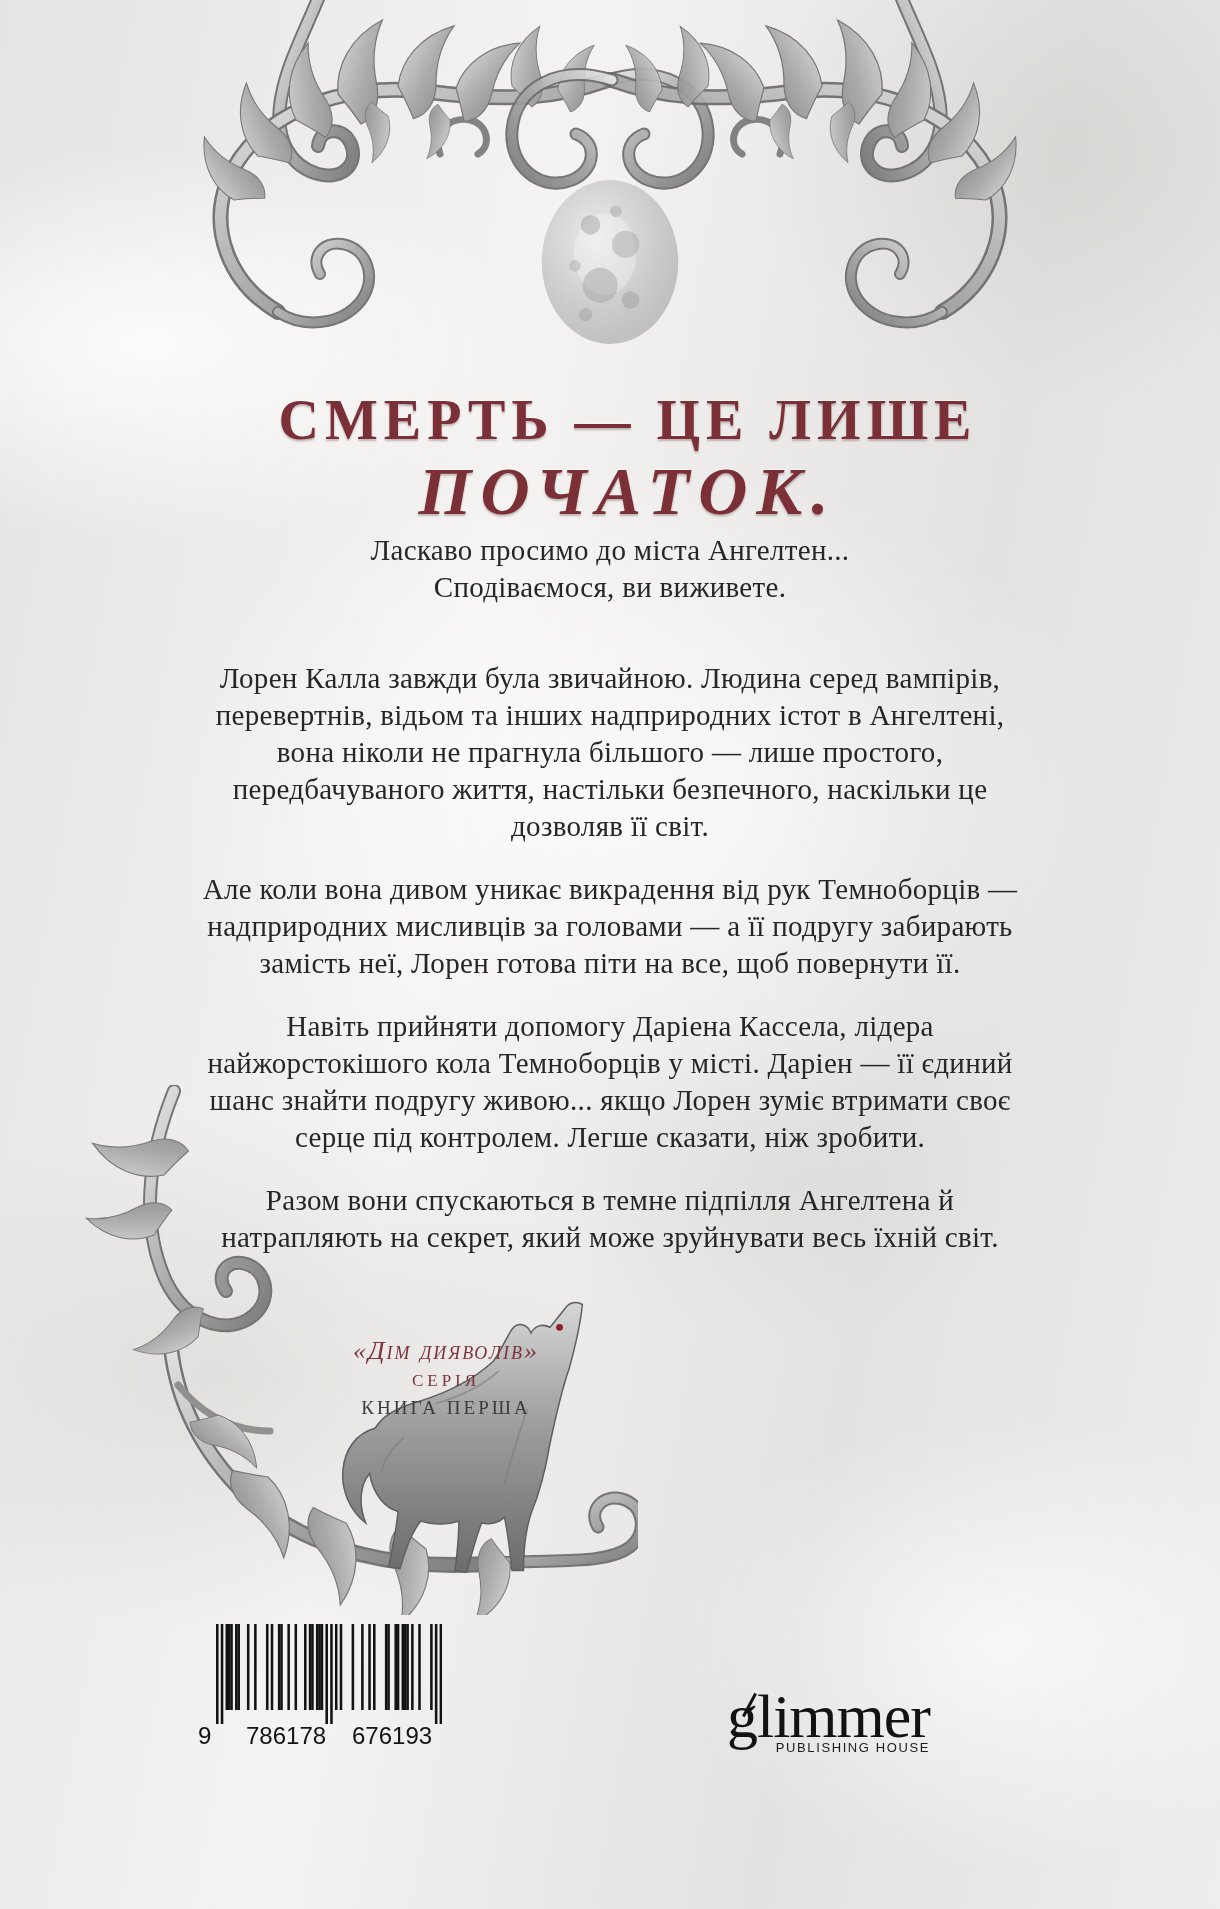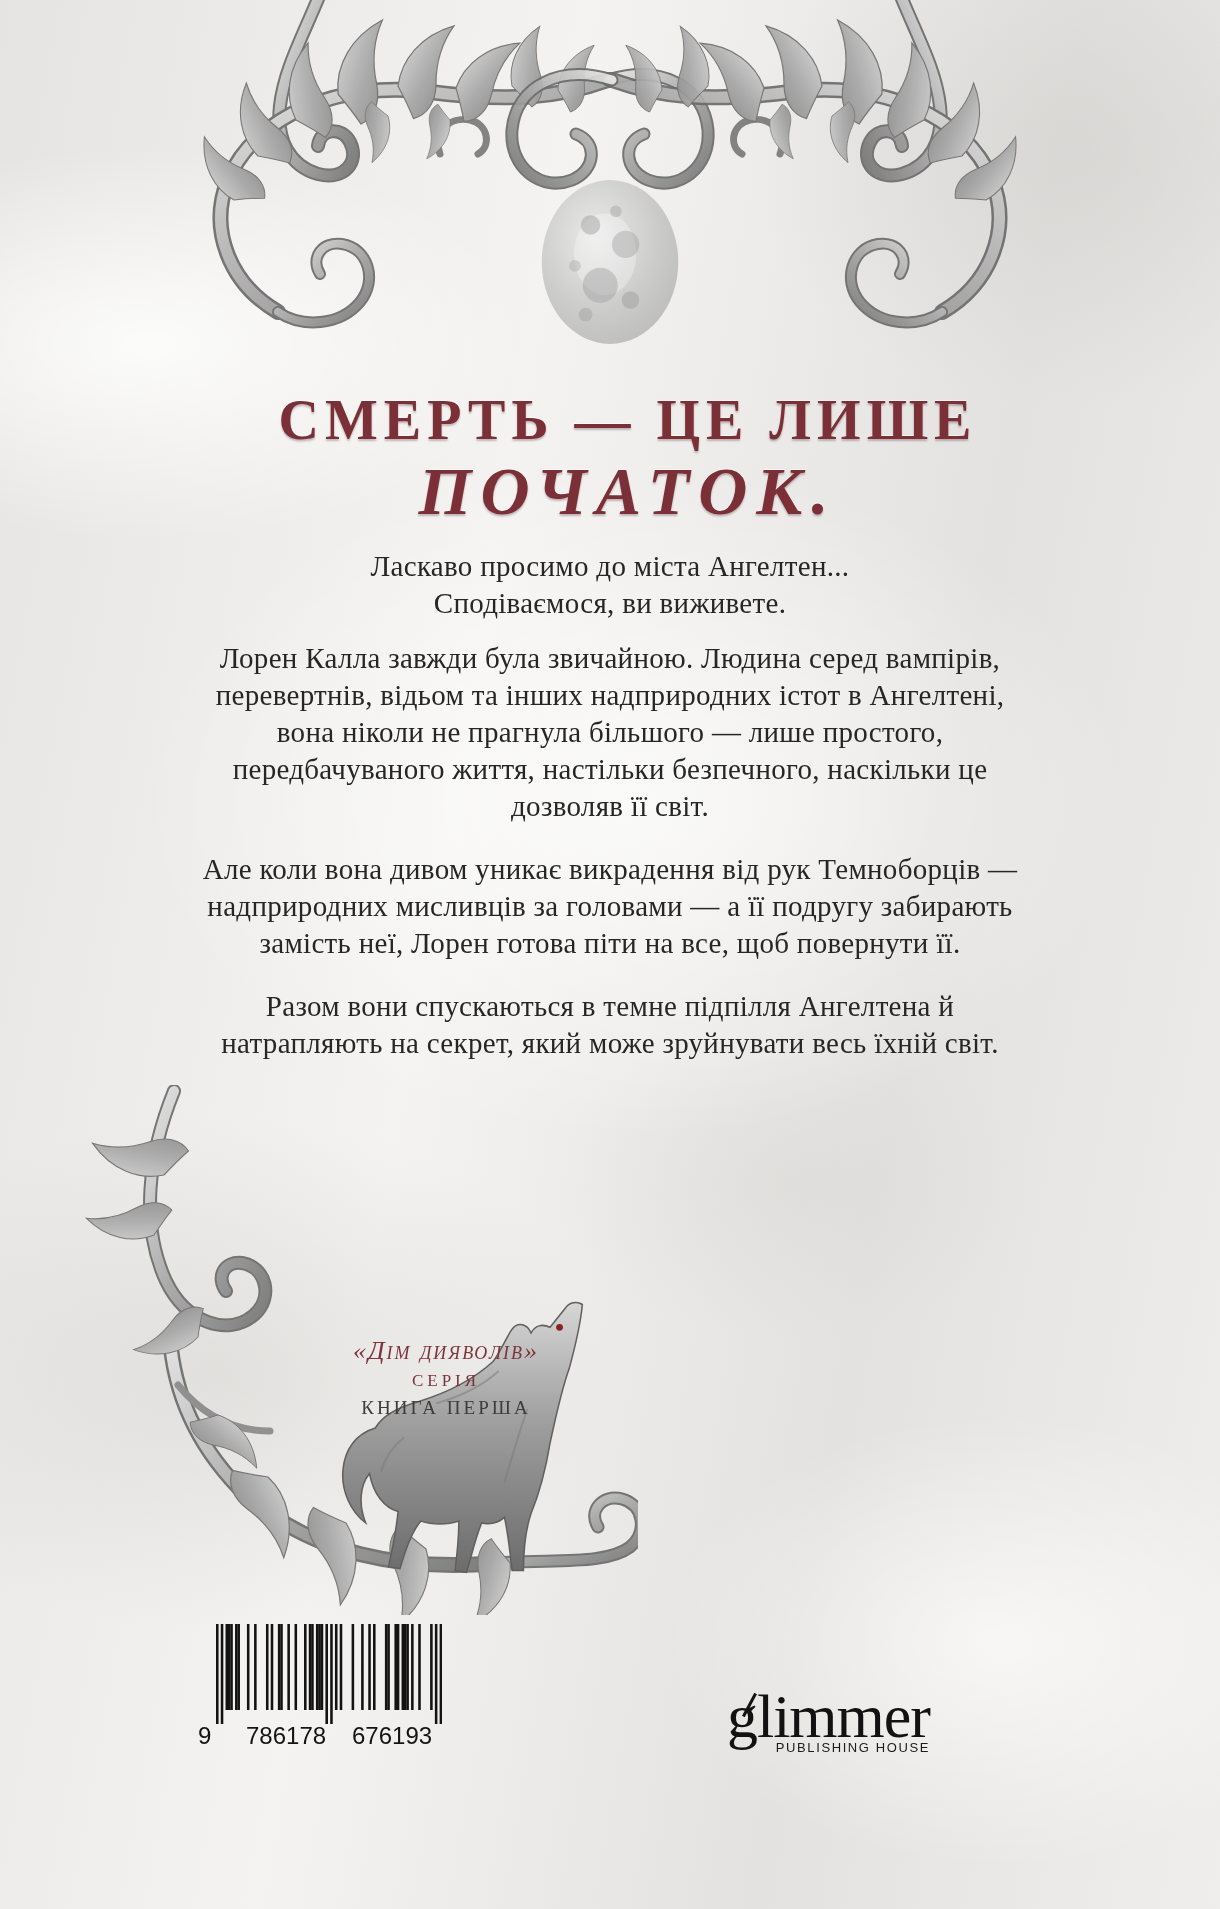--- a/index.html
+++ b/index.html
@@ -19,22 +19,22 @@
   .abs{position:absolute;}
   
   .title{left:0;right:0;text-align:center;color:#7b2f36;
     text-shadow:0 2px 2px rgba(40,5,10,.25), 0 -1px 0 rgba(255,255,255,.5);
     letter-spacing:6px;font-weight:bold;padding-left:36px;}
   .title-line1{top:388px;font-size:56px;}
   .title-line2{top:452px;font-size:68px;letter-spacing:9px;font-style:italic;}
   
   .bodytext{left:0;right:0;text-align:center;color:#262626;font-size:29px;line-height:37px;
     white-space:pre;letter-spacing:.3px;}
-  .intro{top:548px;}
-  .synopsis{top:640px;}
+  .intro{top:532px;}
+  .synopsis{top:660px;}
   .synopsis .paragraph{white-space:pre;margin:0 0 26px 0;}
   
   .series{left:296px;top:1336px;width:300px;text-align:center;z-index:5;}
   .series-name{font-size:26px;color:#7d333a;font-variant-caps:small-caps;letter-spacing:2px;font-style:italic;}
   .series-label{font-size:17px;color:#7d333a;letter-spacing:4px;margin-top:5px;}
   .book-number{font-size:19px;color:#3c3c3c;letter-spacing:3px;margin-top:6px;}
   
   .isbn{left:150px;top:1592px;width:350px;text-align:center;
     font-family:"Liberation Sans",sans-serif;font-size:24px;color:#141414;z-index:6;}
   .barcode{left:216px;top:1624px;width:226px;height:134px;z-index:6;}
@@ -191,21 +191,24 @@
 
   <div class="abs txt bodytext intro">Ласкаво просимо до міста Ангелтен...
 Сподіваємося, ви виживете.</div>
 
   <div class="abs txt bodytext synopsis"><div class="paragraph">Лорен Калла завжди була звичайною. Людина серед вампірів,
 перевертнів, відьом та інших надприродних істот в Ангелтені,
 вона ніколи не прагнула більшого — лише простого,
 передбачуваного життя, настільки безпечного, наскільки це
 дозволяв її світ.</div><div class="paragraph">Але коли вона дивом уникає викрадення від рук Темноборців —
 надприродних мисливців за головами — а її подругу забирають
-замість неї, Лорен готова піти на все, щоб повернути її.</div><div class="paragraph">Разом вони спускаються в темне підпілля Ангелтена й
+замість неї, Лорен готова піти на все, щоб повернути її.</div><div class="paragraph">Навіть прийняти допомогу Даріена Кассела, лідера
+найжорстокішого кола Темноборців у місті. Даріен — її єдиний
+шанс знайти подругу живою... якщо Лорен зуміє втримати своє
+серце під контролем. Легше сказати, ніж зробити.</div><div class="paragraph">Разом вони спускаються в темне підпілля Ангелтена й
 натрапляють на секрет, який може зруйнувати весь їхній світ.</div></div>
 
   <div class="abs series">
     <div class="series-name">«Дім дияволів»</div>
     <div class="series-label">СЕРІЯ</div>
     <div class="book-number">КНИГА ПЕРША</div>
   </div>
 
   <div class="abs barcode">
     <svg id="barcode-svg" viewBox="0 0 226 100" preserveAspectRatio="none">

